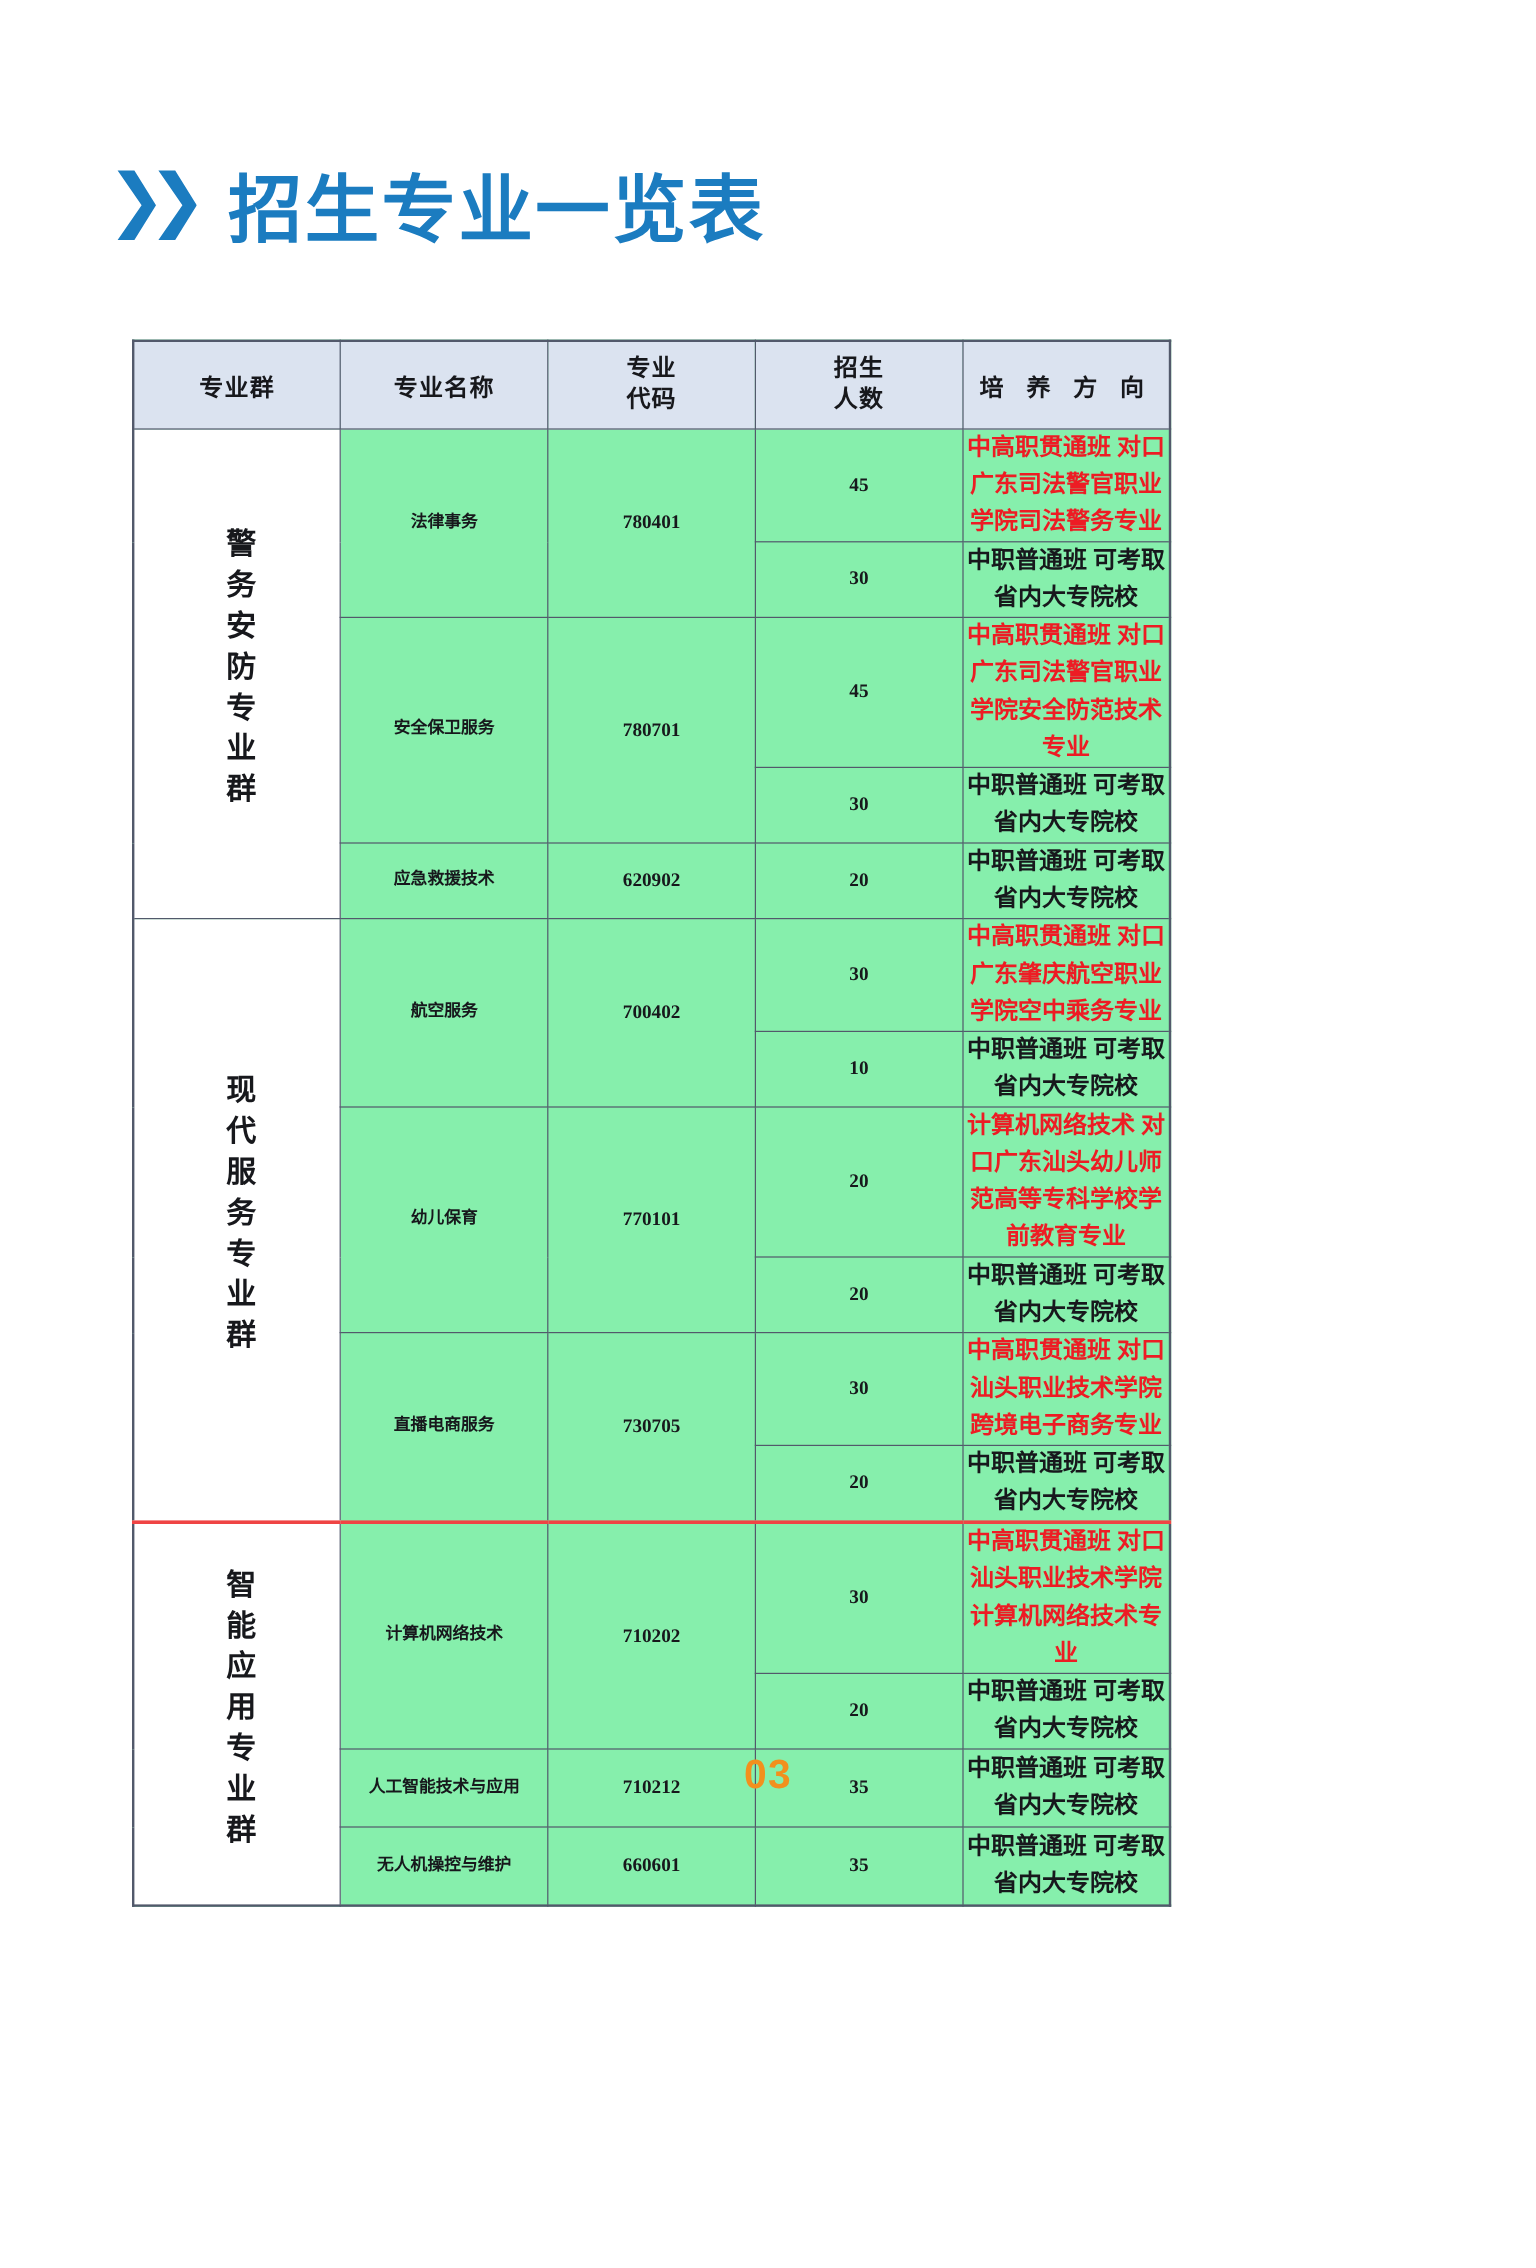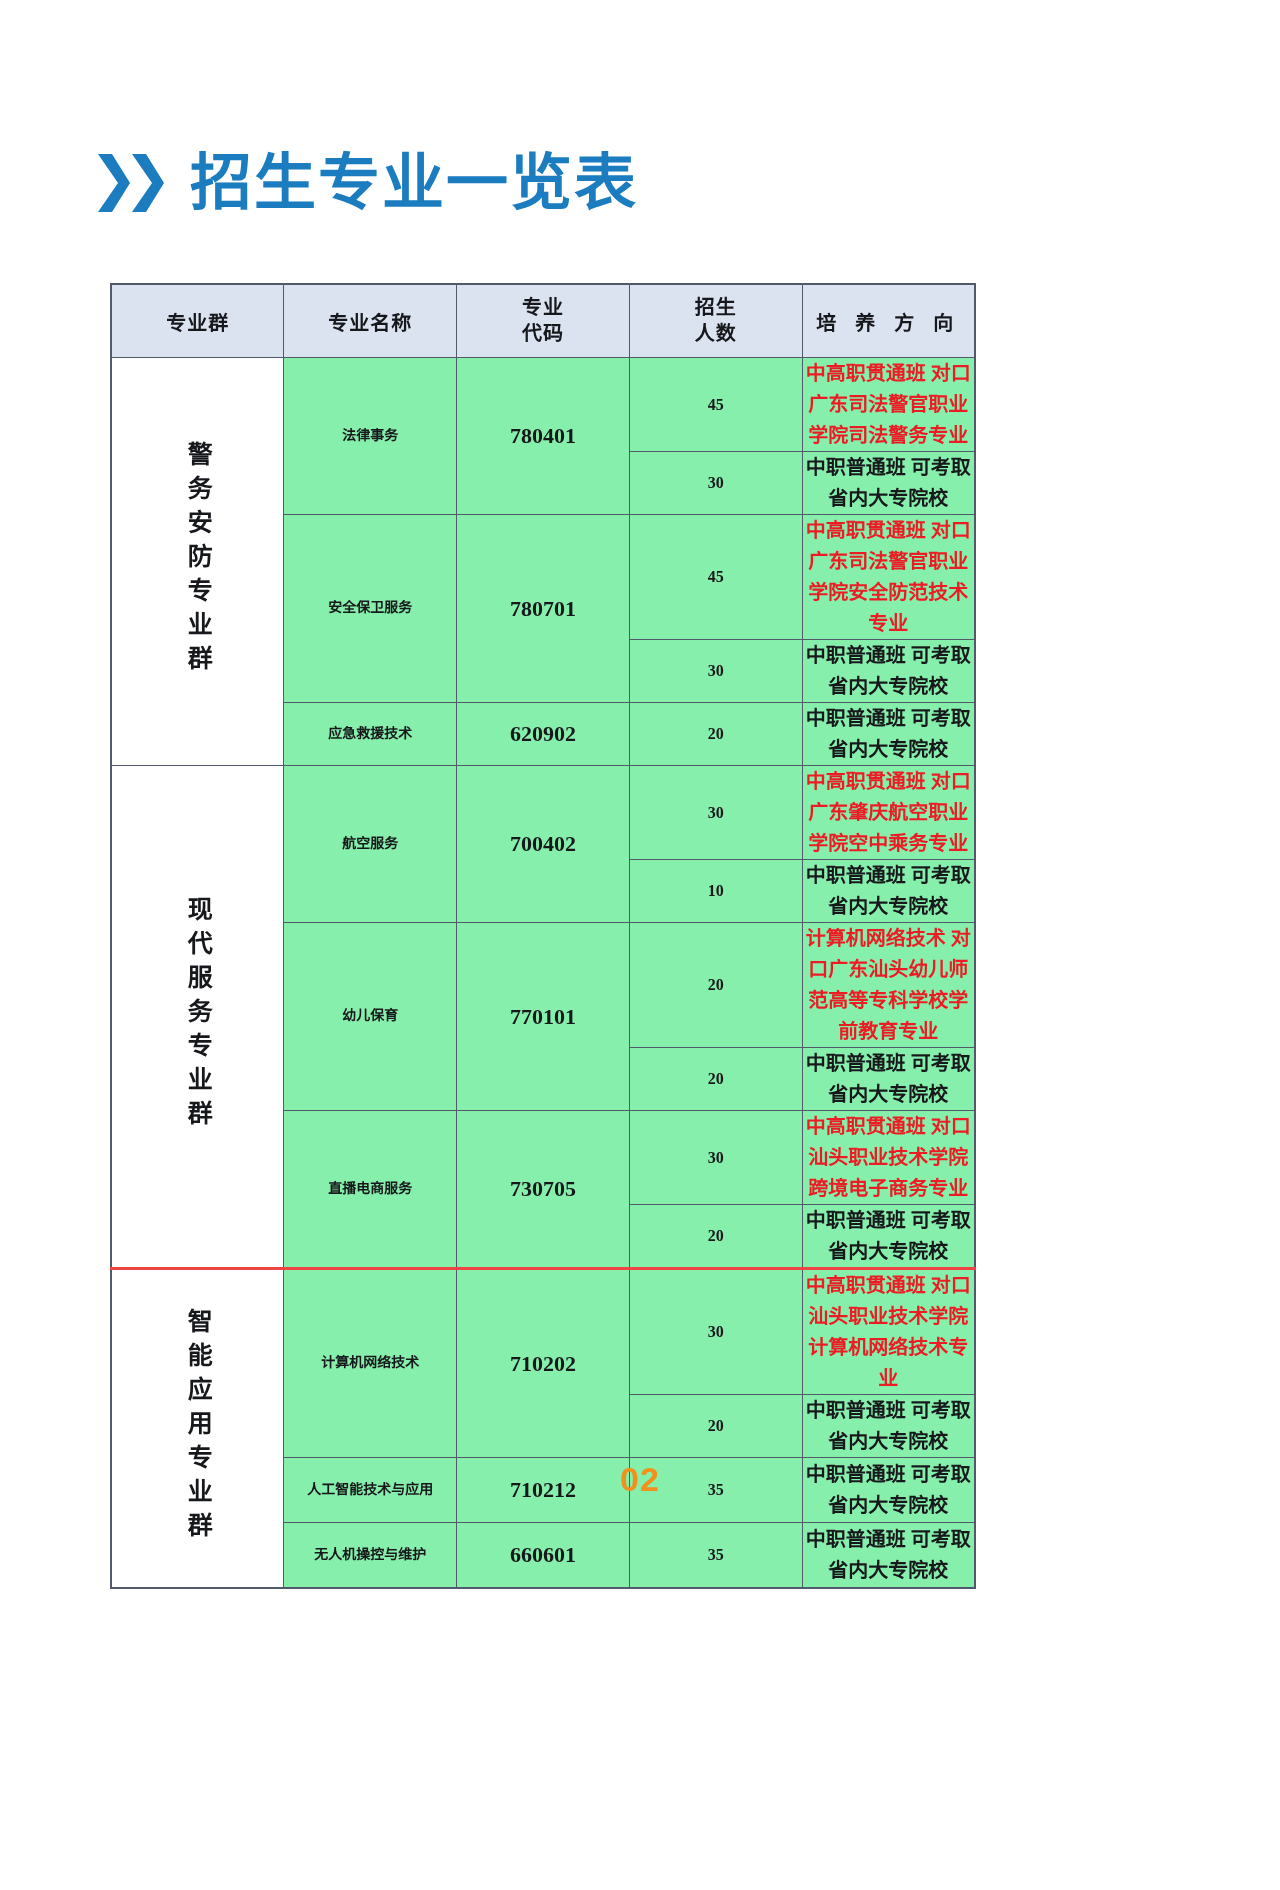--- a/index.html
+++ b/index.html
@@ -13,23 +13,23 @@
     height: 1890px;
     position: relative;
     font-family: "Liberation Serif", "DejaVu Serif", serif;
     overflow: hidden;
   }
 
   
   .page-header {
     position: absolute;
     left: 96px;
-    top: 152px;
+    top: 140px;
     display: flex;
-    align-items: flex-start;
+    align-items: flex-end;
     gap: 26px;
   }
   .chev-group {
     display: flex;
     align-items: center;
     gap: 0px;
     margin-bottom: 6px;
   }
   .chev {
     width: 34px;
@@ -97,21 +97,21 @@
   td.name-cell {
     width: 168px;
     font-size: 14px;
     font-weight: bold;
     color: #17181c;
     line-height: 1.35;
     padding: 4px 6px;
   }
   td.code-cell {
     width: 93px;
-    font-size: 22px;
+    font-size: 16px;
     font-weight: bold;
     color: #17181c;
   }
   td.count-cell {
     width: 62px;
     font-size: 16px;
     font-weight: bold;
     color: #17181c;
   }
   td.dir-cell {
@@ -279,13 +279,13 @@
         <td class="name-cell">无人机操控与维护</td>
         <td class="code-cell">660601</td>
         <td class="count-cell" style="height:64px">35</td>
         <td class="dir-cell">中职普通班 可考取省内大专院校</td>
       </tr>
 
     </tbody>
   </table>
 </div>
 
-<div class="page-number">02</div>
+<div class="page-number">03</div>
 
 </body></html>

